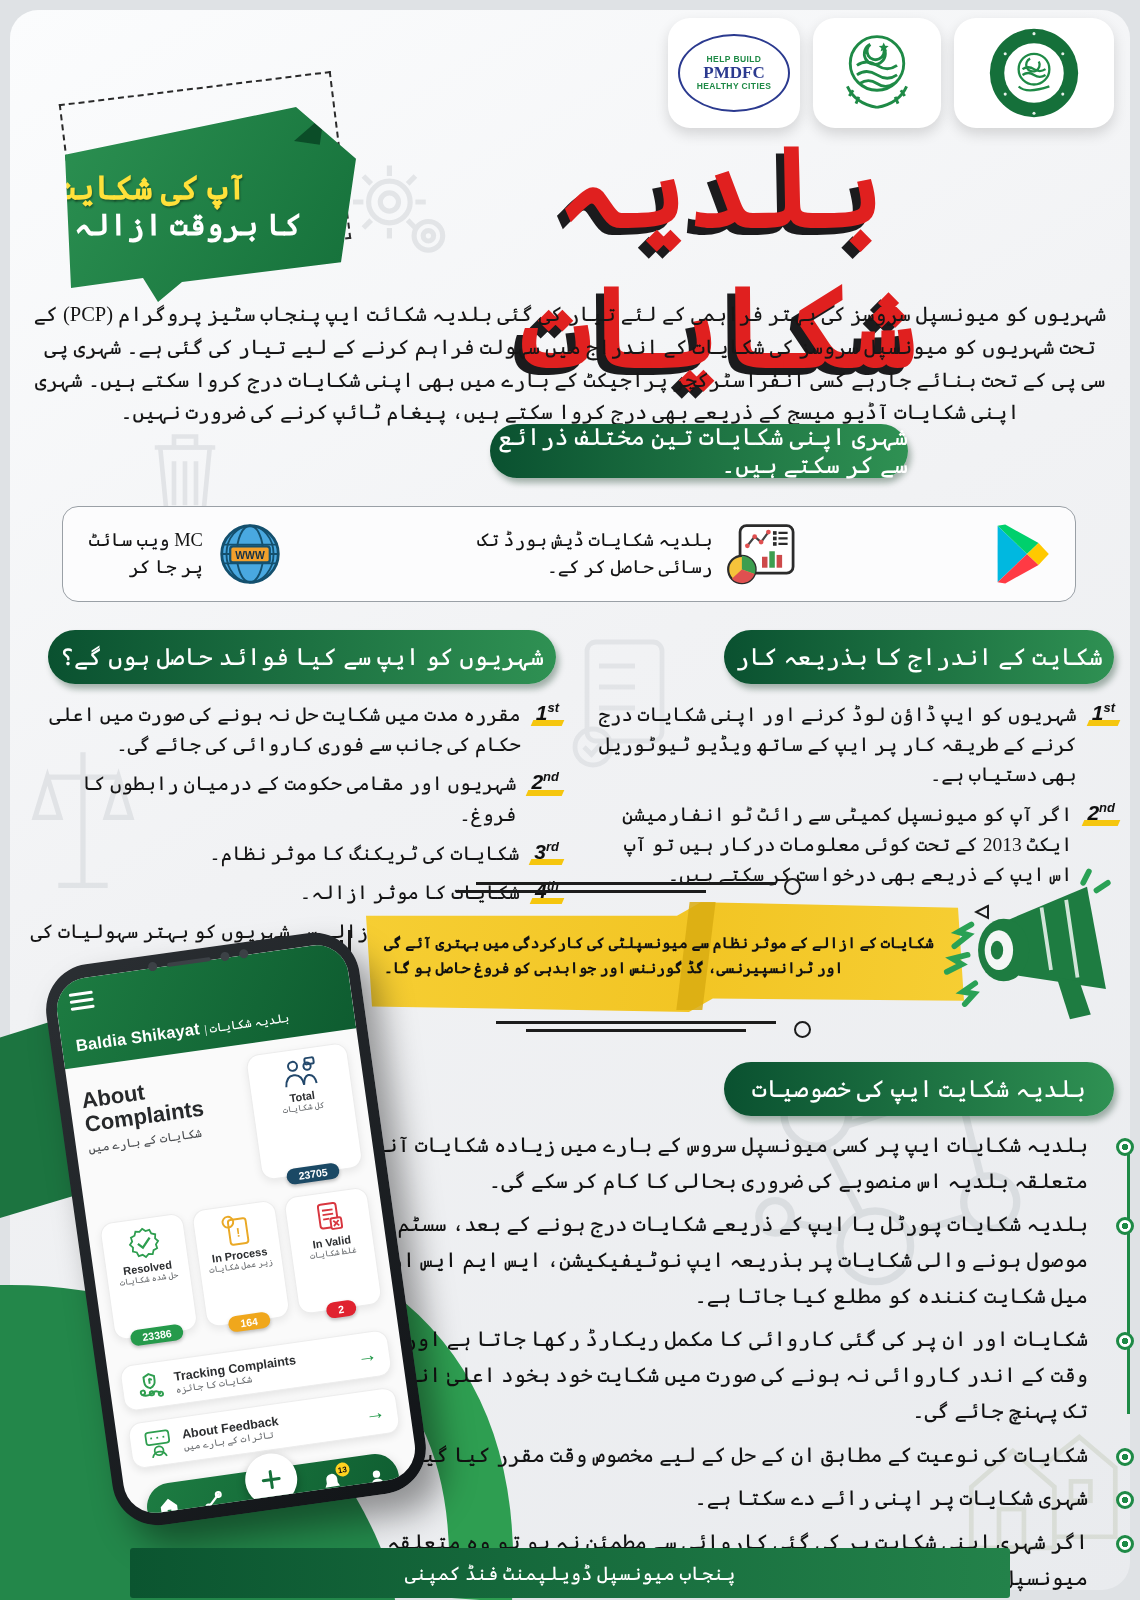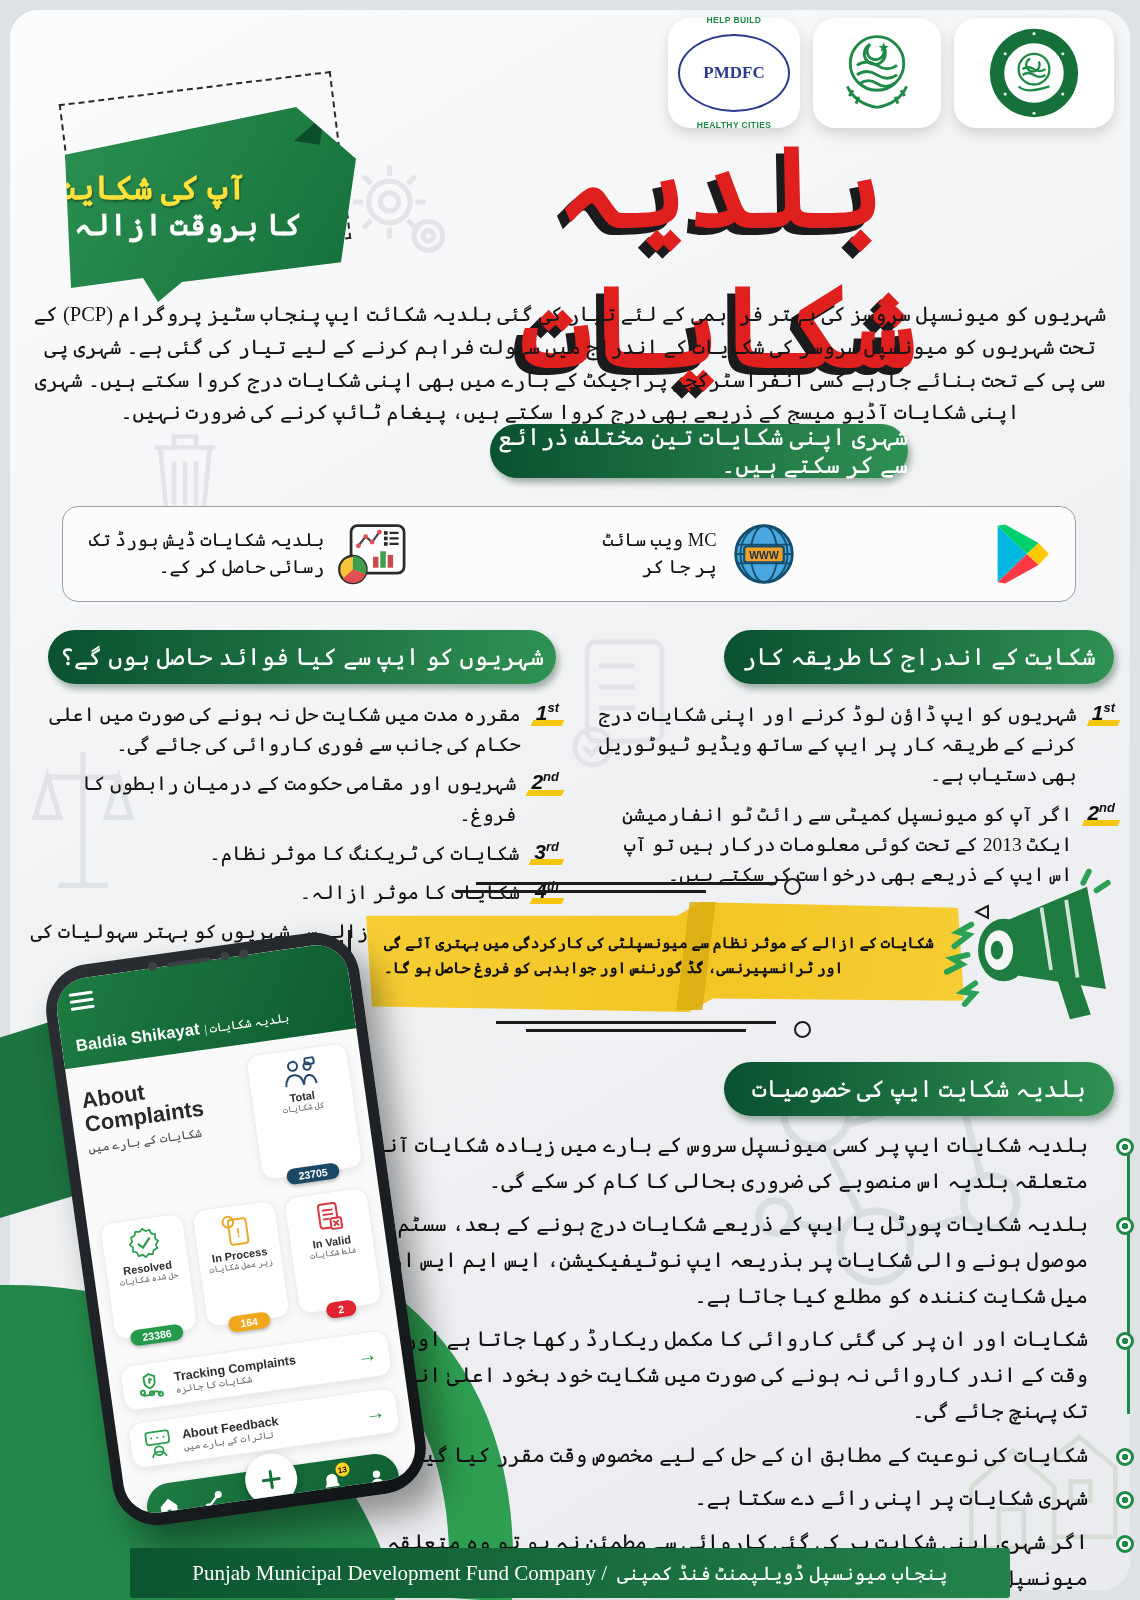--- a/index.html
+++ b/index.html
@@ -7,21 +7,21 @@
        background:#dfe2e5;font-family:"Liberation Sans",sans-serif;}
   
   .poster{position:absolute;left:10px;top:10px;width:1120px;height:1580px;border-radius:28px;
           background:linear-gradient(150deg,#fbfcfd 0%,#f1f2f4 45%,#e9ebee 100%);overflow:hidden;}
   
   .logos{position:absolute;top:18px;right:26px;display:flex;gap:13px;z-index:6;}
   .logo-tile{background:#fff;border-radius:22px;box-shadow:0 6px 14px rgba(0,0,0,.14);
              display:flex;align-items:center;justify-content:center;height:110px;}
   .t1{width:132px;}.t2{width:128px;}.t3{width:160px;}
   .pmdfc-oval{width:108px;height:74px;border:2.5px solid #2b3a8f;border-radius:50%;
-              display:flex;flex-direction:column;align-items:center;justify-content:center;line-height:1.05;gap:39px;}
+              display:flex;flex-direction:column;align-items:center;justify-content:center;line-height:1.05;}
   .pmdfc-top,.pmdfc-bot{font-size:8.5px;font-weight:700;color:#1e8a46;letter-spacing:.4px;}
   .pmdfc-mid{font-size:17px;font-weight:800;color:#2b3a8f;font-family:"Liberation Serif",serif;}
   
   .bubble{position:absolute;left:50px;top:85px;width:312px;height:218px;z-index:5;}
   .bubble-dash{position:absolute;left:18px;top:2px;width:270px;height:165px;border:2.5px dashed #2a2a2a;
                transform:rotate(-7deg);}
   .bubble-body{position:absolute;left:6px;top:18px;width:300px;height:195px;background:linear-gradient(120deg,#2c9152,#15703a);
                clip-path:polygon(3% 26%,80% 2%,100% 28%,95% 80%,42% 90%,34% 100%,29% 88%,5% 93%);
                filter:drop-shadow(6px 8px 6px rgba(0,0,0,.25));
                display:flex;flex-direction:column;align-items:flex-start;justify-content:center;padding-top:4px;}
@@ -251,20 +251,36 @@
 </div>
 
 <div class="main-title">بلدیہ شکایات</div>
 <div class="intro" dir="rtl">شہریوں کو میونسپل سروسز کی بہتر فراہمی کے لئے تیار کی گئی بلدیہ شکائت ایپ پنجاب سٹیز پروگرام (PCP) کے تحت شہریوں کو میونسپل سروسز کی شکایات کے اندراج میں سہولت فراہم کرنے کے لیے تیار کی گئی ہے۔ شہری پی سی پی کے تحت بنائے جارہے کسی انفراسٹرکچر پراجیکٹ کے بارے میں بھی اپنی شکایات درج کروا سکتے ہیں۔ شہری اپنی شکایات آڈیو میسج کے ذریعے بھی درج کروا سکتے ہیں، پیغام ٹائپ کرنے کی ضرورت نہیں۔</div>
 
 <div class="pill channels-banner">شہری اپنی شکایات تین مختلف ذرائع سے کر سکتے ہیں۔</div>
 
 <div class="channels-box">
   <div class="channel">
     <div class="channel-text">
+      <div>MC ویب سائٹ</div>
+      <div>پر جا کر</div>
+    </div>
+    <svg width="66" height="66" viewBox="0 0 70 70">
+      <circle cx="35" cy="35" r="30" fill="#49a8e0" stroke="#14506e" stroke-width="3"></circle>
+      <g fill="none" stroke="#14506e" stroke-width="2">
+        <ellipse cx="35" cy="35" rx="14" ry="30"></ellipse>
+          <ellipse cx="35" cy="35" rx="25" ry="30"></ellipse>
+        <path d="M6 25 h58 M5 35 h60 M6 45 h58"></path>
+      </g>
+      <rect x="14" y="27" width="42" height="17" rx="3" fill="#f2a02c" stroke="#14506e" stroke-width="2.4"></rect>
+      <text x="35" y="40" text-anchor="middle" font-size="11" font-weight="bold" fill="#143046" font-family="Liberation Sans, sans-serif">WWW</text>
+    </svg>
+  </div>
+  <div class="channel">
+    <div class="channel-text">
       <div>بلدیہ شکایات ڈیش بورڈ تک</div>
       <div>رسائی حاصل کر کے۔</div>
     </div>
     <svg width="70" height="64" viewBox="0 0 76 70">
       <rect x="14" y="4" width="58" height="52" rx="7" fill="#fff" stroke="#2b2b2b" stroke-width="3"></rect>
       <circle cx="16" cy="52" r="15" fill="#f5c33b" stroke="#2b2b2b" stroke-width="2.4"></circle>
       <path d="M16 52 L16 37 A15 15 0 0 1 30 57 Z" fill="#3d9e4f"></path>
       <path d="M16 52 L30 57 A15 15 0 0 1 5 62 Z" fill="#e05050"></path>
       <rect x="38" y="38" width="6" height="12" fill="#cd4a4a"></rect>
       <rect x="46" y="32" width="6" height="18" fill="#3d9e4f"></rect>
@@ -278,36 +294,20 @@
           <path d="M56 12 h10 M56 18 h10 M56 24 h10"></path>
         </g>
       <g fill="#2b2b2b">
           <rect x="50" y="10" width="4" height="4"></rect>
           <rect x="50" y="16" width="4" height="4"></rect>
           <rect x="50" y="22" width="4" height="4"></rect>
         </g>
     </svg>
   </div>
   <div class="channel">
-    <div class="channel-text">
-      <div>MC ویب سائٹ</div>
-      <div>پر جا کر</div>
-    </div>
-    <svg width="66" height="66" viewBox="0 0 70 70">
-      <circle cx="35" cy="35" r="30" fill="#49a8e0" stroke="#14506e" stroke-width="3"></circle>
-      <g fill="none" stroke="#14506e" stroke-width="2">
-        <ellipse cx="35" cy="35" rx="14" ry="30"></ellipse>
-          <ellipse cx="35" cy="35" rx="25" ry="30"></ellipse>
-        <path d="M6 25 h58 M5 35 h60 M6 45 h58"></path>
-      </g>
-      <rect x="14" y="27" width="42" height="17" rx="3" fill="#f2a02c" stroke="#14506e" stroke-width="2.4"></rect>
-      <text x="35" y="40" text-anchor="middle" font-size="11" font-weight="bold" fill="#143046" font-family="Liberation Sans, sans-serif">WWW</text>
-    </svg>
-  </div>
-  <div class="channel">
     <svg width="58" height="64" viewBox="0 0 90 100">
       <polygon points="10,6 10,94 56,50" fill="#00b8e0"></polygon>
       <polygon points="10,6 56,50 74,33 22,4" fill="#00d06c"></polygon>
       <polygon points="10,94 56,50 74,67 22,96" fill="#ff3a44"></polygon>
       <polygon points="74,33 90,50 74,67 56,50" fill="#ffc900"></polygon>
     </svg>
   </div>
 </div>
 
 <div class="pill section-pill benefits-head">شہریوں کو ایپ سے کیا فوائد حاصل ہوں گے؟</div>
@@ -327,21 +327,21 @@
   <div class="num-item">
     <span class="marker"><span>4</span><em>th</em></span>
     <span class="num-text">شکایات کا موثر ازالہ۔</span>
   </div>
   <div class="num-item">
     <span class="marker"><span>5</span><em>th</em></span>
     <span class="num-text">شکایت کے موثر ازالے سے شہریوں کو بہتر سہولیات کی یقینی فراہمی۔</span>
   </div>
 </div>
 
-<div class="pill section-pill procedure-head">شکایت کے اندراج کا طریقہ کار</div>
+<div class="pill section-pill procedure-head">شکایت کے اندراج کا بذریعہ کار</div>
 <div class="num-list procedure-list">
   <div class="num-item">
     <span class="marker"><span>1</span><em>st</em></span>
     <span class="num-text">شہریوں کو ایپ ڈاؤن لوڈ کرنے اور اپنی شکایات درج کرنے کے طریقہ کار پر ایپ کے ساتھ ویڈیو ٹیوٹوریل بھی دستیاب ہے۔</span>
   </div>
   <div class="num-item">
     <span class="marker"><span>2</span><em>nd</em></span>
     <span class="num-text">اگر آپ کو میونسپل کمیٹی سے رائٹ ٹو انفارمیشن ایکٹ 2013 کے تحت کوئی معلومات درکار ہیں تو آپ اس ایپ کے ذریعے بھی درخواست کر سکتے ہیں۔</span>
   </div>
 </div>
@@ -528,15 +528,14 @@
     <li>بلدیہ شکایات ایپ پر کسی میونسپل سروس کے بارے میں زیادہ شکایات آنے پر متعلقہ بلدیہ اس منصوبے کی ضروری بحالی کا کام کر سکے گی۔</li>
     <li>بلدیہ شکایات پورٹل یا ایپ کے ذریعے شکایات درج ہونے کے بعد، سسٹم موصول ہونے والی شکایات پر بذریعہ ایپ نوٹیفیکیشن، ایس ایم ایس اور ای میل شکایت کنندہ کو مطلع کیا جاتا ہے۔</li>
     <li>شکایات اور ان پر کی گئی کاروائی کا مکمل ریکارڈ رکھا جاتا ہے اور مقررہ وقت کے اندر کاروائی نہ ہونے کی صورت میں شکایت خود بخود اعلیٰ انتظامیہ تک پہنچ جائے گی۔</li>
     <li>شکایات کی نوعیت کے مطابق ان کے حل کے لیے مخصوص وقت مقرر کیا گیا ہے۔</li>
     <li>شہری شکایات پر اپنی رائے دے سکتا ہے۔</li>
     <li>اگر شہری اپنی شکایت پر کی گئی کاروائی سے مطمئن نہ ہو تو وہ متعلقہ میونسپل کمیٹی میں قائم کی گئی Greivance Redress Committee (GRC) کو مزید کاروائی کی درخواست دے سکتا ہے۔</li>
   </ul>
 </div>
 
 <div class="footer">
-  <span class="footer-en">Punjab Municipal Development Fund Company /</span>
   <span class="footer-ur">پنجاب میونسپل ڈویلپمنٹ فنڈ کمپنی</span>
 </div>
 
 </body></html>

